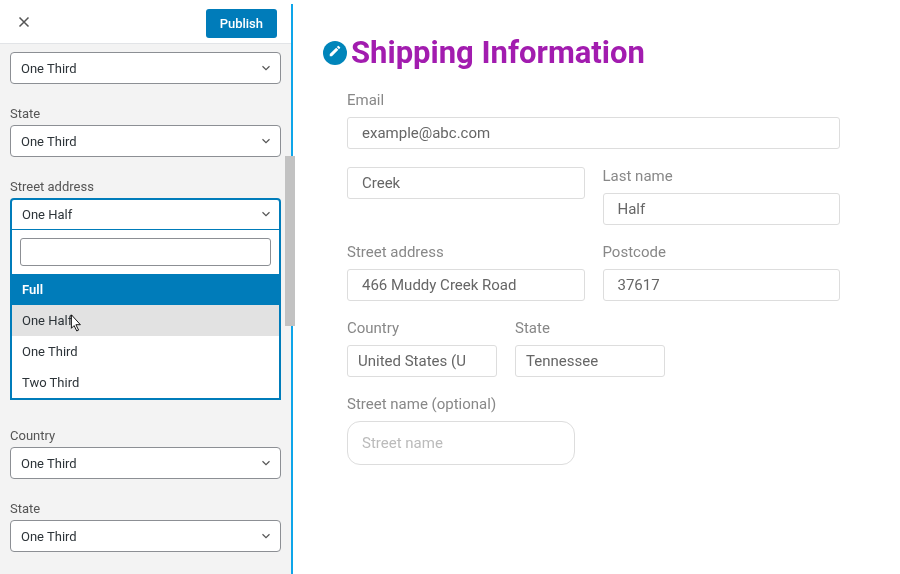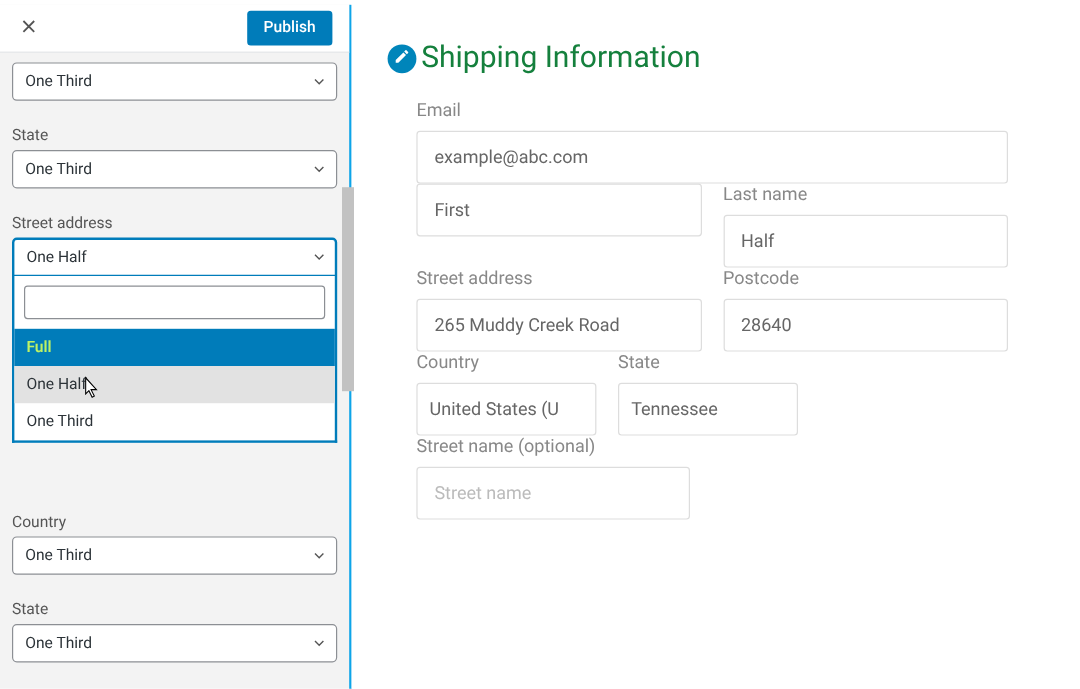--- a/index.html
+++ b/index.html
@@ -20,40 +20,40 @@
   .select-input { width: 100%; height: 32px; padding: 0 28px 0 10px; border: 1px solid #8c8f94; border-radius: 4px; background: #fff; font-size: 13px; color: #2c3338; appearance: none; cursor: pointer; }
   .select-input.open { border: 2px solid #007cba; border-bottom: 1px solid #007cba; border-radius: 4px 4px 0 0; }
   .chevron { position: absolute; right: 8px; top: 50%; transform: translateY(-50%); pointer-events: none; color: #555; }
   .chevron svg { width: 14px; height: 14px; display:block; }
 
   .dropdown-panel { position: absolute; top: 32px; left: 0; right: 0; border: 2px solid #007cba; border-top: none; background: #fff; z-index: 10; }
   .dropdown-search { padding: 8px; }
   .dropdown-search input { width: 100%; height: 28px; border: 1px solid #8c8f94; border-radius: 3px; padding: 0 8px; font-size: 13px; }
   .dropdown-list { }
   .dropdown-item { padding: 8px 10px; font-size: 13px; color: #2c3338; cursor: pointer; }
-  .dropdown-item.highlighted { background: #007cba; color: #bef264; font-weight: 600; }
+  .dropdown-item.highlighted { background: #007cba; color: #ffffff; font-weight: 600; }
   .dropdown-item.selected { background: #e2e2e2; }
 
   .cursor-pointer { position: absolute; width: 18px; height: 22px; z-index: 50; pointer-events:none; }
 
   .scroll-thumb { position: absolute; right: -4px; top: 152px; width: 10px; height: 170px; background: #c2c2c2; border-radius: 0; z-index: 5; }
 
   .preview { position: absolute; left: 293px; top: 0; right: 0; bottom: 0; background: #fff; padding: 34px 60px 20px 54px; overflow:hidden; }
   .heading-wrap { display: flex; align-items: center; gap: 4px; margin-bottom: 20px; margin-left:-24px; }
   .edit-badge { width: 24px; height: 24px; border-radius: 50%; background: #0085ba; color: #fff; display: inline-flex; align-items: center; justify-content: center; flex-shrink: 0; }
   .edit-badge svg { width: 14px; height: 14px; }
-  .heading { font-size: 25px; font-weight: 400; color: #15803d; letter-spacing: 0px; }
+  .heading { font-size: 31px; font-weight: 700; color: #a21caf; letter-spacing: 0px; }
 
   .form-area { padding-left: 0px; }
-  .row { display: flex; gap: 18px; }
+  .row { display: flex; gap: 18px; margin-bottom: 18px; }
   .field { flex: 1; min-width: 0; }
   .field .lbl { font-size: 15px; color: #888; margin-bottom: 8px; font-weight: 400; }
-  .field .inp { width: 100%; height: 44px; border: 1px solid #ddd; border-radius: 3px; padding: 0 14px; font-size: 15px; color: #14532d; background: #fff; }
+  .field .inp { width: 100%; height: 44px; border: 1px solid #ddd; border-radius: 13px; padding: 0 14px; font-size: 15px; color: #14532d; background: #fff; }
   .field .inp::placeholder { color: #bbb; }
-  .field .readonly { display:flex; align-items:center; width: 100%; height: 44px; border: 1px solid #ddd; border-radius: 3px; padding: 0 14px; font-size: 15px; color: #666; background:#fff; white-space:nowrap; overflow:hidden; }
+  .field .readonly { display:flex; align-items:center; width: 100%; height: 32px; border: 1px solid #ddd; border-radius: 3px; padding: 0 14px; font-size: 15px; color: #666; background:#fff; white-space:nowrap; overflow:hidden; }
   .w-quarter { flex: 0 0 150px; max-width:150px; }
   .w-quarter .readonly{ padding:7px 10px;}
 </style>
 </head>
 <body>
 
 <div class="sidebar">
   <div class="sidebar-header">
     <button class="close-btn">
       <span>
@@ -103,20 +103,21 @@
           </span>
 
         <div class="dropdown-panel">
           <div class="dropdown-search">
             <input type="text" style="">
           </div>
           <div class="dropdown-list">
             <div class="dropdown-item highlighted">Full</div>
             <div class="dropdown-item selected">One Half</div>
             <div class="dropdown-item">One Third</div>
+            <div class="dropdown-item">Two Third</div>
           </div>
         </div>
       </div>
     </div>
 
     <div class="field-block" style="margin-top:202px">
       <div class="field-label" style="margin-top:-4px">Country</div>
       <div class="select-box">
         <input class="select-input" readonly="" value="One Third" style="">
         <span class="chevron">
@@ -164,36 +165,36 @@
 
     <div class="row">
       <div class="field">
         <div class="lbl">Email</div>
         <div class="readonly">example@abc.com</div>
       </div>
     </div>
 
     <div class="row">
       <div class="field">
-        <div class="readonly">First</div>
+        <div class="readonly">Creek</div>
       </div>
       <div class="field">
         <div class="lbl">Last name</div>
         <div class="readonly">Half</div>
       </div>
     </div>
 
     <div class="row">
       <div class="field">
         <div class="lbl">Street address</div>
-        <div class="readonly">265 Muddy Creek Road</div>
+        <div class="readonly">466 Muddy Creek Road</div>
       </div>
       <div class="field">
         <div class="lbl">Postcode</div>
-        <div class="readonly">28640</div>
+        <div class="readonly">37617</div>
       </div>
     </div>
 
     <div class="row">
       <div class="field w-quarter">
         <div class="lbl">Country</div>
         <div class="readonly">United States (U</div>
       </div>
       <div class="field w-quarter">
         <div class="lbl">State</div>

